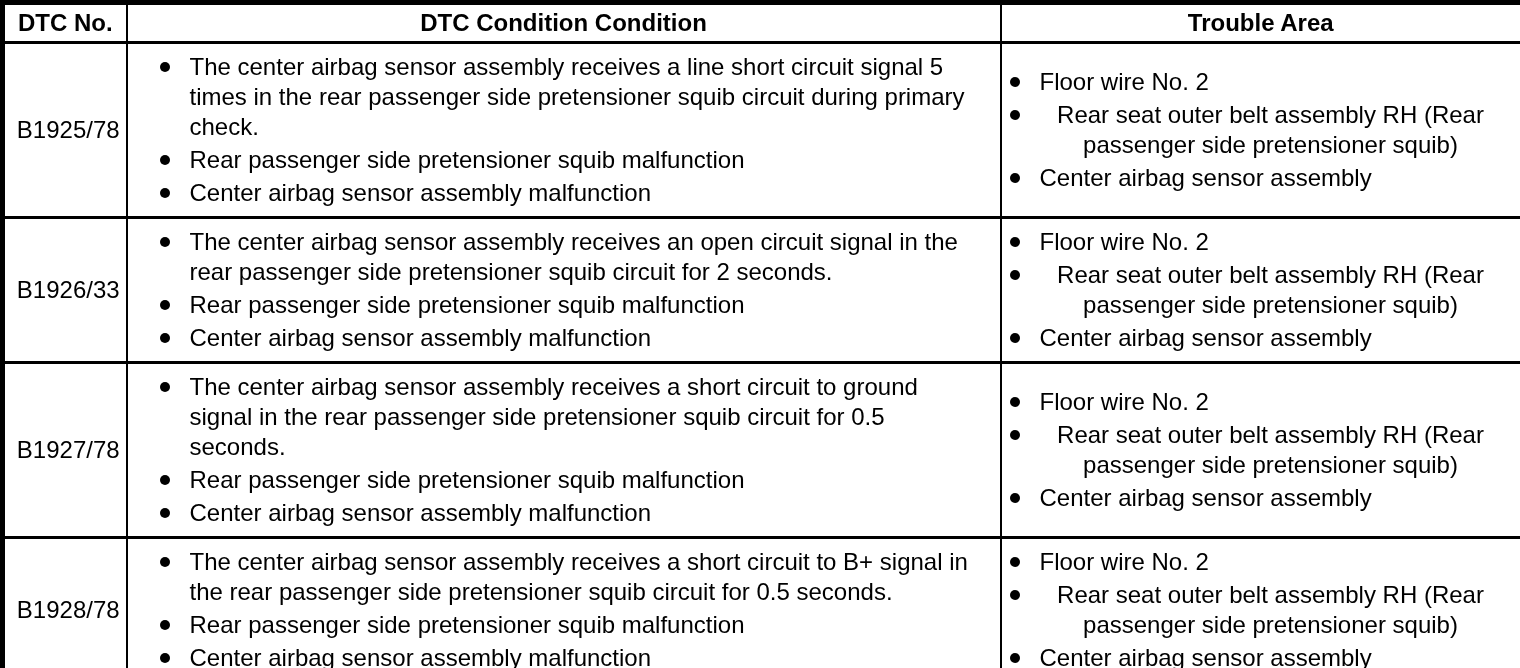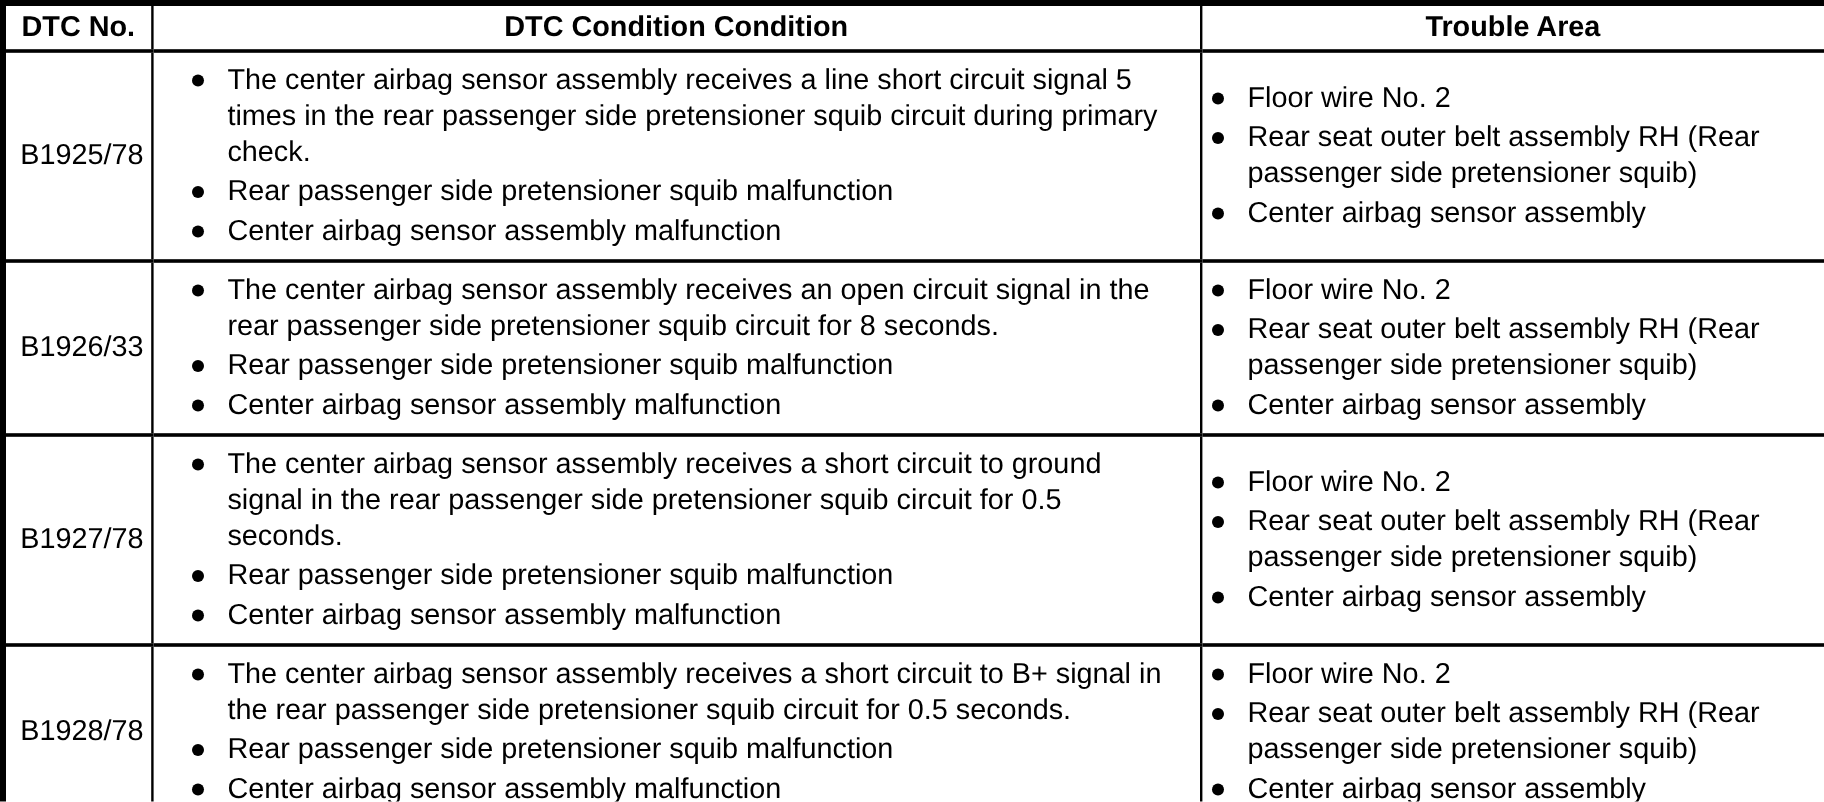--- a/index.html
+++ b/index.html
@@ -54,21 +54,21 @@
     display: block;
     padding: 8px 4px 8px 0;
   }
   .cond-cell .bullet-list { padding-left: 32px; }
   .trouble-cell .bullet-list { padding-left: 8px; }
 
   .bullet-item {
     display: flex;
     align-items: flex-start;
   }
-  .bullet-item + .bullet-item { margin-top: 3px; }
+  .bullet-item + .bullet-item { margin-top: 3px; text-align: center; }
 
   .bullet {
     flex: 0 0 auto;
     width: 10px;
     height: 10px;
     margin-top: 10px;
     border-radius: 50%;
     background: #000000;
   }
   .item-text {
@@ -139,21 +139,21 @@
           </div>
         </td>
       </tr>
 
       <tr class="row-2">
         <td class="dtc-cell">B1926/33</td>
         <td class="cond-cell">
           <div class="bullet-list">
             <div class="bullet-item">
               <span class="bullet"></span>
-              <span class="item-text">The center airbag sensor assembly receives an open circuit signal in the rear passenger side pretensioner squib circuit for 8 seconds.</span>
+              <span class="item-text">The center airbag sensor assembly receives an open circuit signal in the rear passenger side pretensioner squib circuit for 2 seconds.</span>
             </div>
             <div class="bullet-item">
               <span class="bullet"></span>
               <span class="item-text">Rear passenger side pretensioner squib malfunction</span>
             </div>
             <div class="bullet-item">
               <span class="bullet"></span>
               <span class="item-text">Center airbag sensor assembly malfunction</span>
             </div>
           </div>

